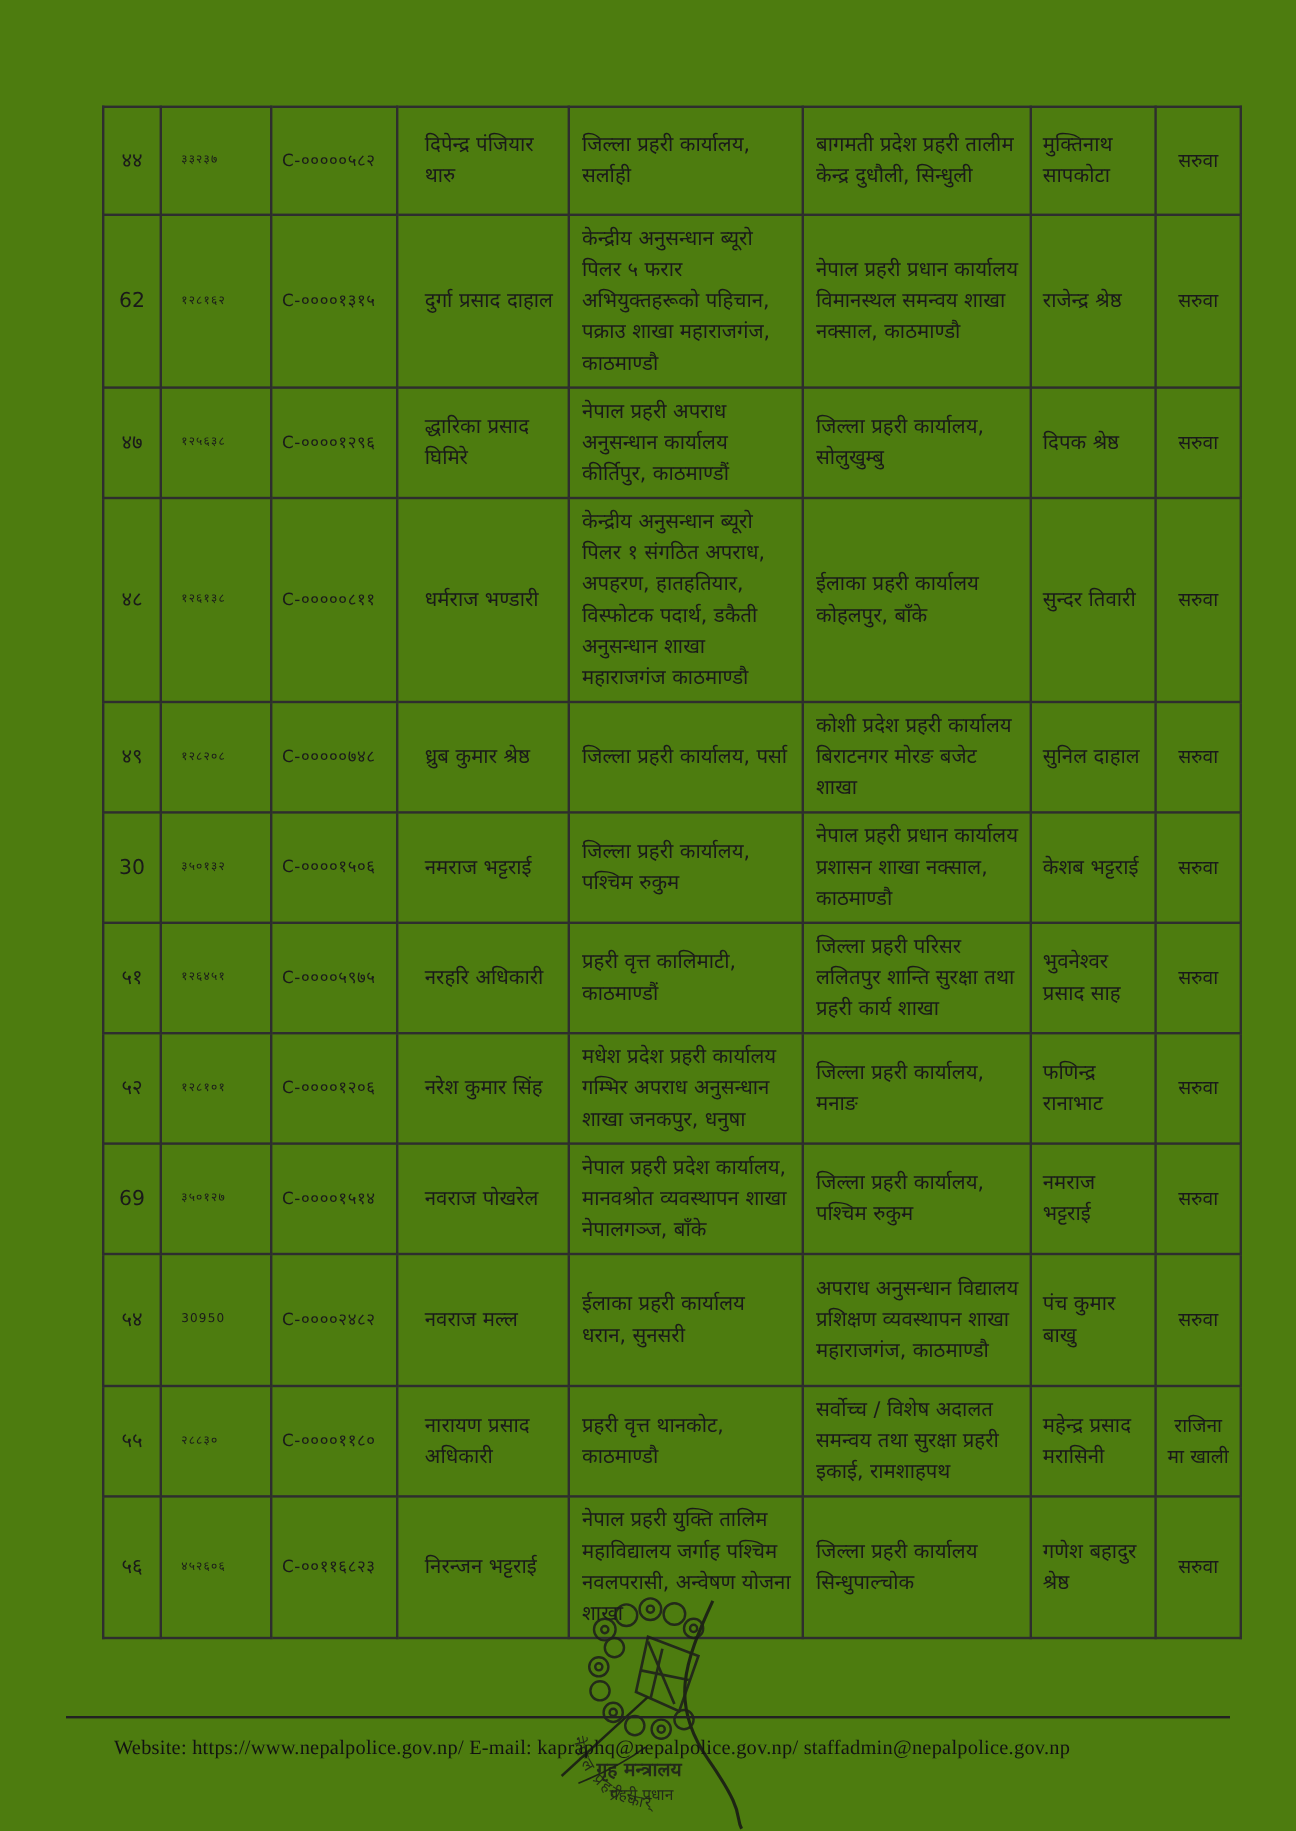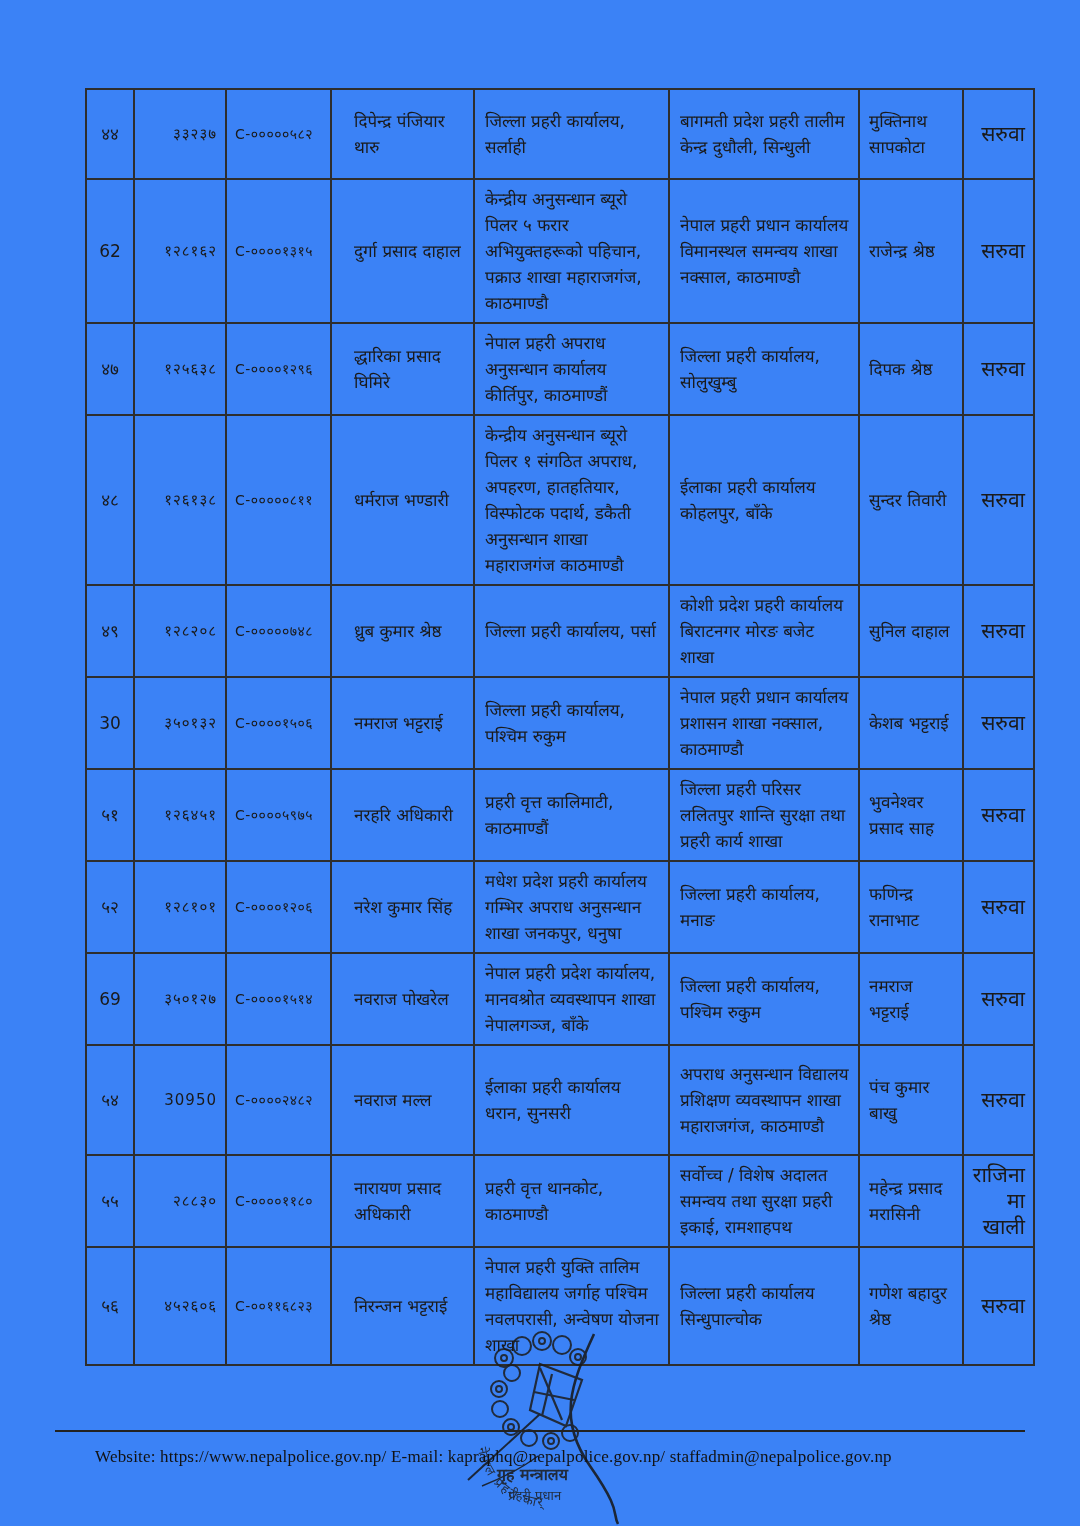--- a/index.html
+++ b/index.html
@@ -1,21 +1,21 @@
 <!DOCTYPE html>
 <html><head>
 <meta charset="utf-8">
 <style>
   * { margin: 0; padding: 0; box-sizing: border-box; }
   html, body { background: #e8e8e8; }
   .page {
     position: relative;
     width: 1080px;
     height: 1526px;
-    background: #3b82f6;
+    background: #4d7c0f;
     font-family: "DejaVu Sans", "Liberation Sans", sans-serif;
     color: #171717;
     overflow: hidden;
   }
   .transfer-table {
     position: absolute;
     left: 85px;
     top: 88px;
     width: 948px;
     border-collapse: collapse;
@@ -24,27 +24,27 @@
   .transfer-table td {
     border: 2px solid #2e2e2e;
     vertical-align: middle;
     font-size: 17px;
     line-height: 26px;
     padding: 6px 8px;
     color: #1a1a1a;
     word-wrap: break-word;
   }
   .transfer-table td.col-sn { text-align: center; font-size: 17px; }
-  .transfer-table td.col-reg_no { text-align: right; font-size: 15px; letter-spacing: 1px; padding-left: 16px; }
+  .transfer-table td.col-reg_no { text-align: left; font-size: 10px; letter-spacing: 1px; padding-left: 16px; }
   .transfer-table td.col-code { font-size: 14px; letter-spacing: 0.5px; }
   .transfer-table td.col-name { text-align: left; padding-left: 22px; }
   .transfer-table td.col-current_office,
   .transfer-table td.col-new_office { text-align: left; padding-left: 10px; }
   .transfer-table td.col-replacement { text-align: left; padding-left: 9px; border-radius: 21px; }
-  .transfer-table td.col-status { text-align: right; padding-left: 8px; font-size: 21px; }
+  .transfer-table td.col-status { text-align: center; padding-left: 8px; font-size: 16px; }
   .footer-rule {
     position: absolute;
     left: 55px;
     top: 1430px;
     width: 970px;
     height: 2px;
     background: #222222;
   }
   .footer-text {
     position: absolute;

